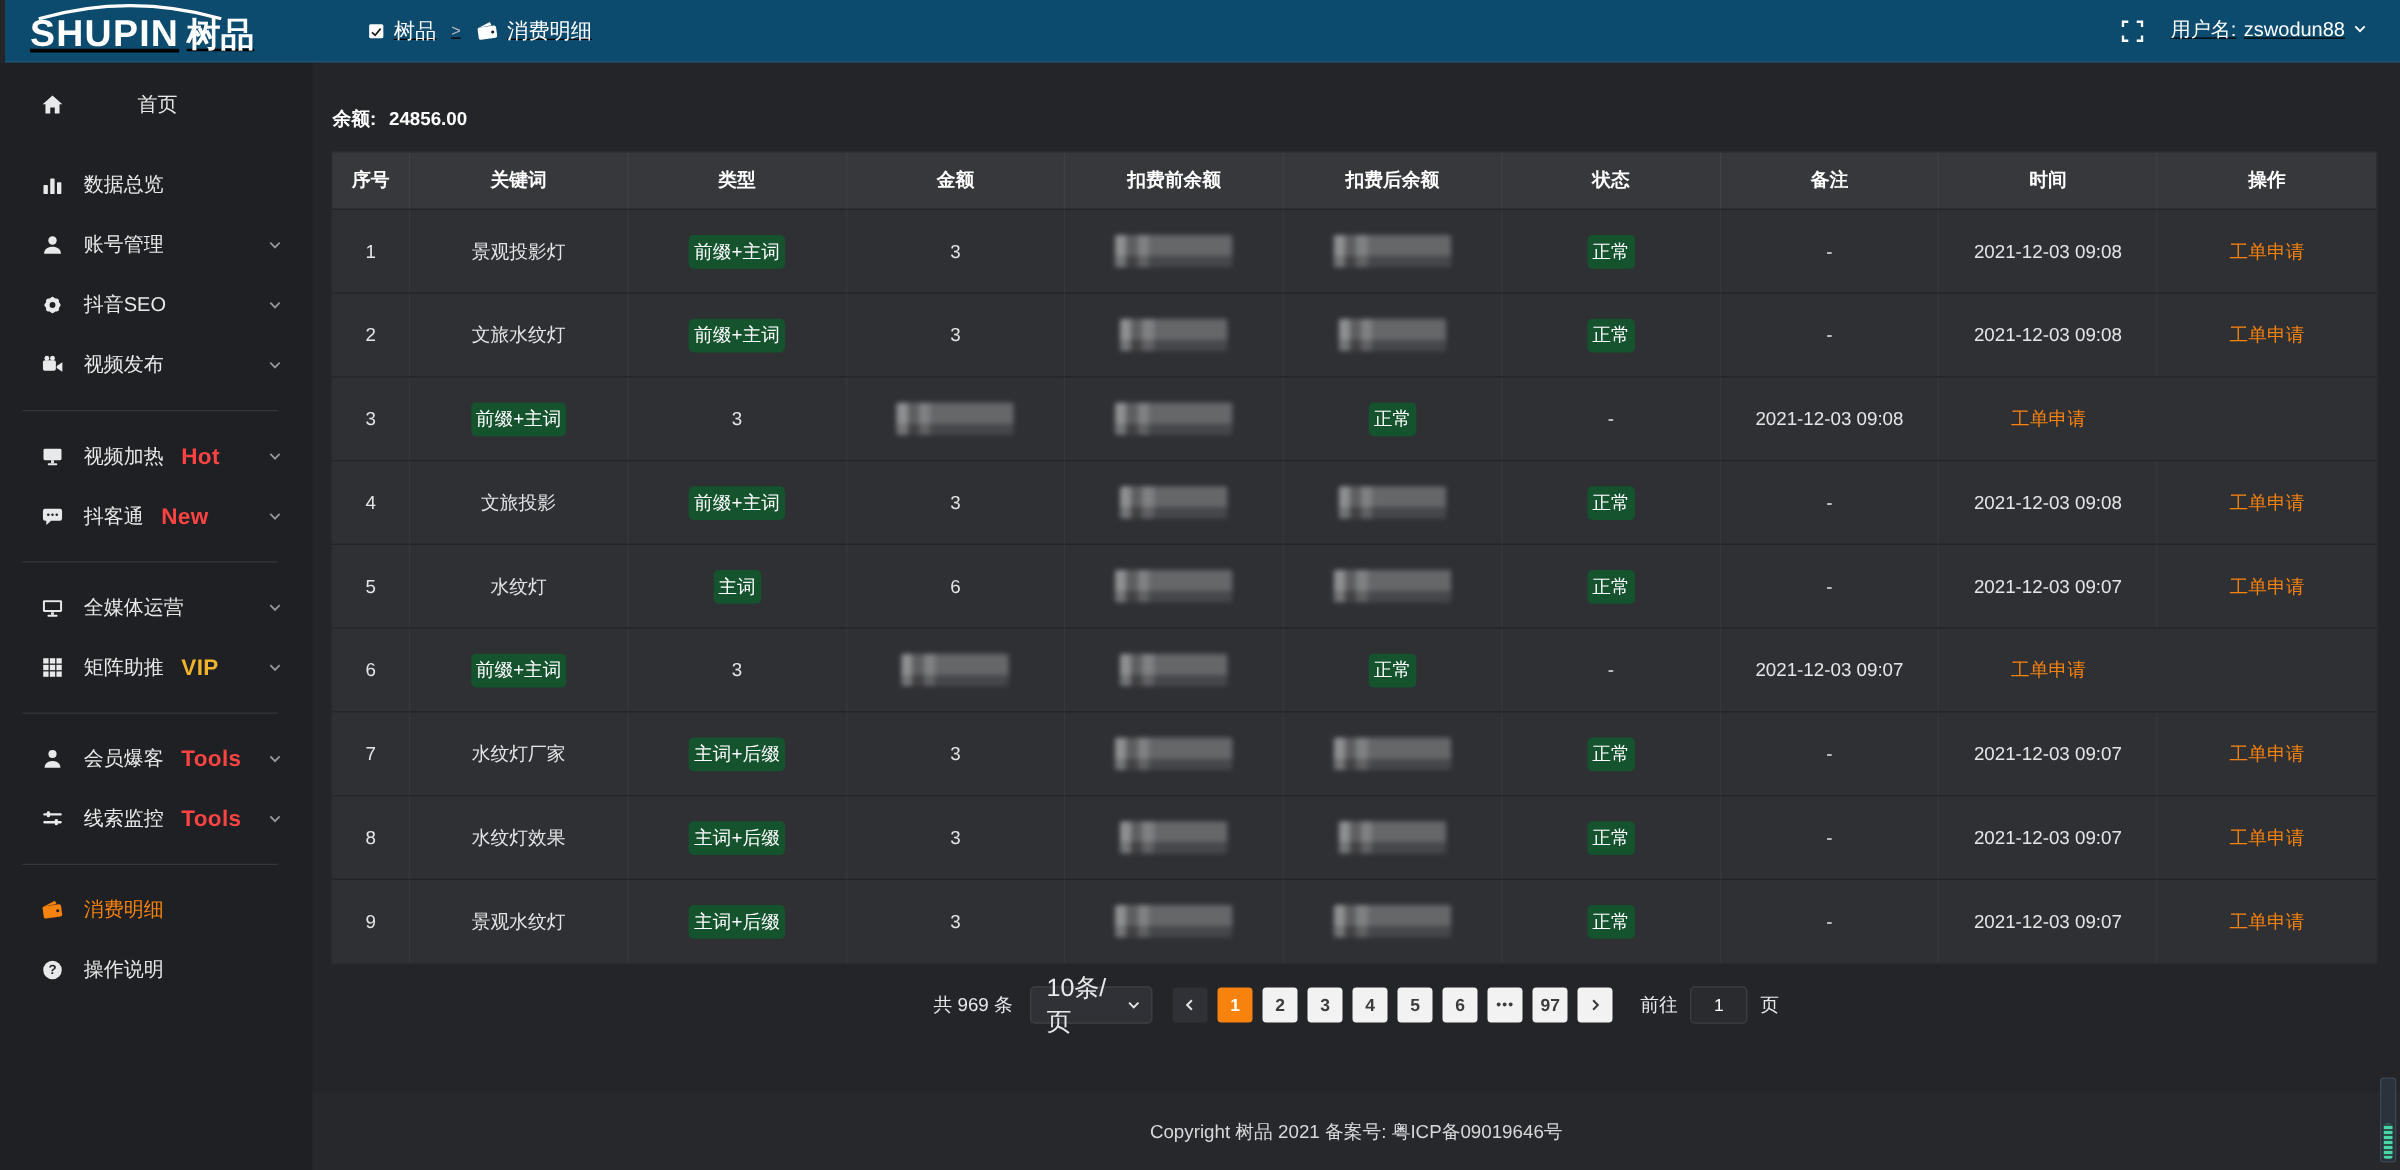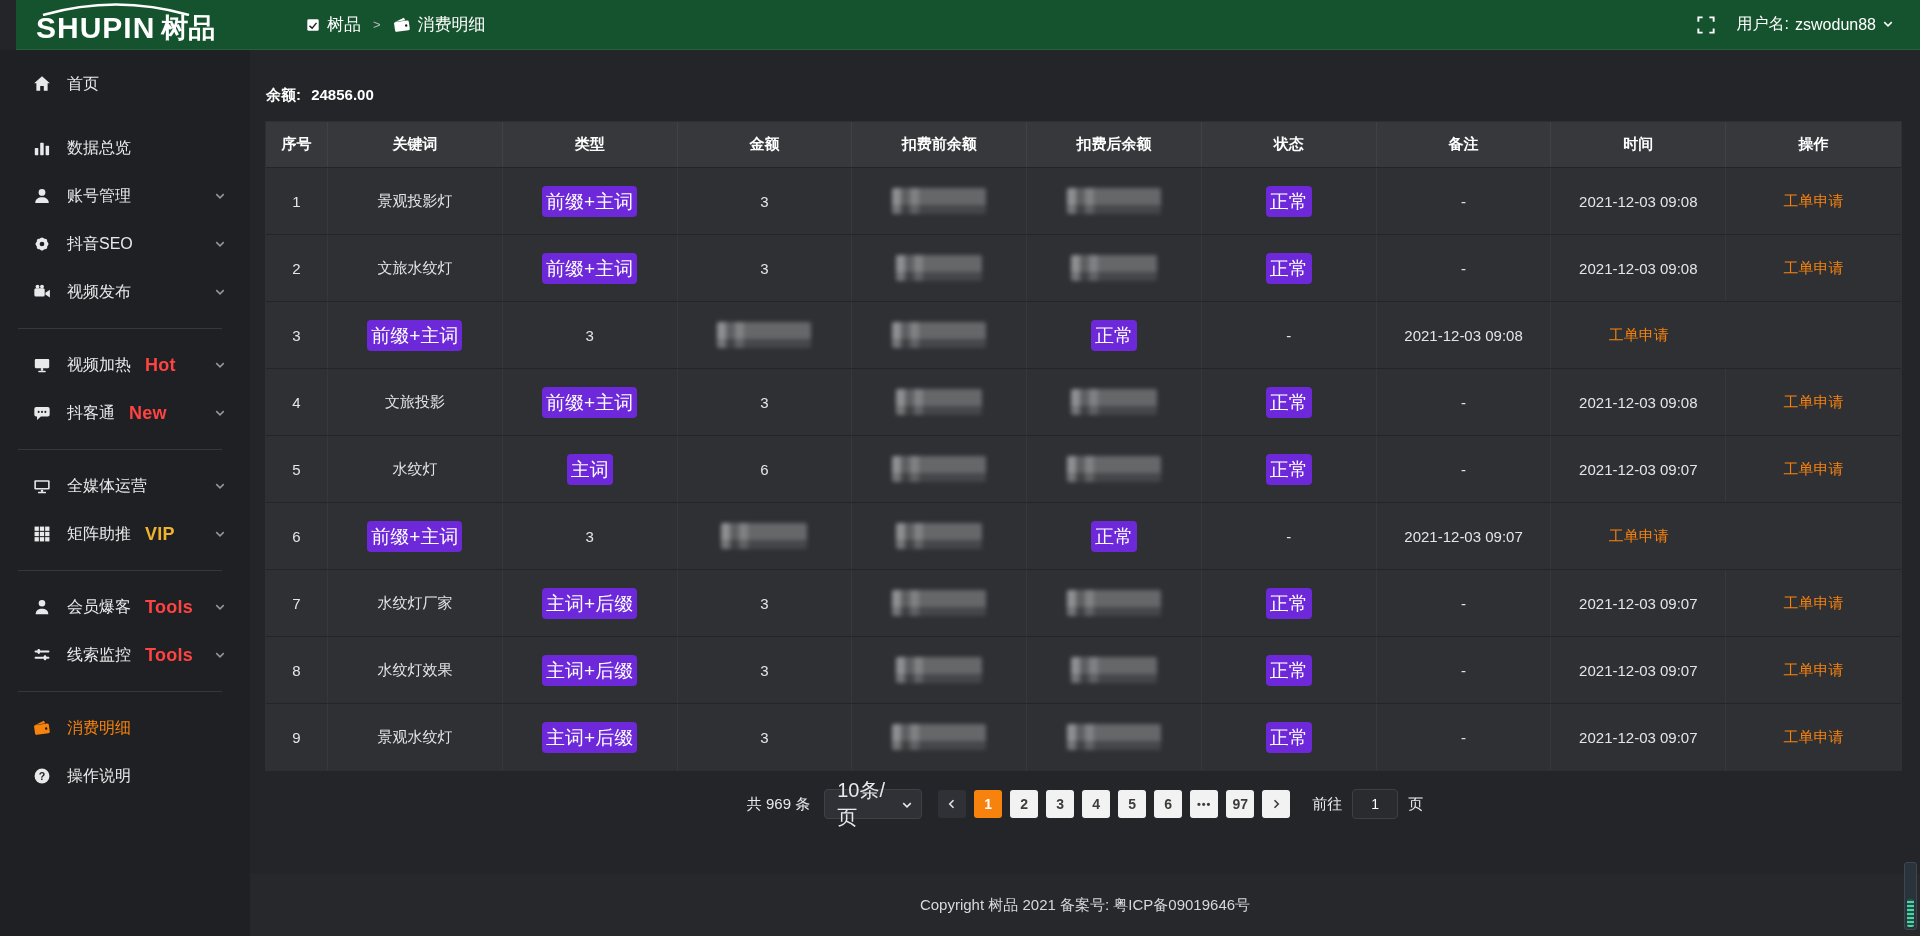--- a/index.html
+++ b/index.html
@@ -1,60 +1,60 @@
 <!DOCTYPE html>
 <html><head>
 <meta charset="utf-8">
 <style>
   * { margin:0; padding:0; box-sizing:border-box; }
   html,body { background:#242529; }
   body { font-family:"Liberation Sans","DejaVu Sans",sans-serif; }
   #app { position:relative; width:1920px; height:936px; background:#242529; overflow:hidden; }
 
   
-  .topbar { position:absolute; top:0; left:16px; right:0; height:50px; background:#14532d;
-            display:flex; align-items:center; border-bottom:1px solid rgba(255,255,255,.08); z-index:3; }
+  .topbar { position:absolute; top:0; left:4px; right:0; height:50px; background:#0c4a6e;
+            display:flex; align-items:center; border-bottom:1px solid rgba(255,255,255,.08); z-index:3;text-decoration:underline; }
   .logo { width:250px; height:100%; position:relative; display:flex; align-items:center; padding-left:20px; }
   .logo-arc { position:absolute; left:24px; top:2px; }
   .logo-en { font-size:30px; font-weight:bold; color:#fff; letter-spacing:1px; margin-top:6px; }
   .logo-cn { font-size:27px; font-weight:bold; color:#fff; margin:6px 0 0 6px; }
   .breadcrumb { display:flex; align-items:center; margin-left:40px; color:#fff; font-size:17px; }
   .crumb { display:flex; align-items:center; gap:7px; cursor:pointer; }
   .crumb .ico { display:flex; }
   .crumb-sep { color:#b9babc; font-size:13px; margin:0 12px; }
   .topbar-right { margin-left:auto; display:flex; align-items:center; padding-right:26px; color:#fff; font-size:16px; }
   .fs-btn { display:flex; margin-right:22px; cursor:pointer; }
   .user-box { display:flex; align-items:center; gap:6px; cursor:pointer; }
 
   
   .sidebar { position:absolute; top:50px; left:0; width:250px; bottom:0; background:#1f2023; padding-top:10px; }
   .side-item { position:relative; height:48px; display:flex; align-items:center;
                padding-left:32px; color:#e8e9ea; font-size:16px; cursor:pointer; }
-  .side-item:first-child { margin-bottom:16px; }
+  .side-item:first-child { margin-bottom:16px;gap:43px; }
   .side-item .ico { width:20px; height:20px; margin-right:15px; display:flex; align-items:center; justify-content:center; }
   .side-badge { font-weight:bold; font-size:18px; margin-left:14px; letter-spacing:.3px; }
   .side-chevron { position:absolute; right:24px; display:flex; color:#95969a; }
   .side-item.active { color:#f7820d; }
   .side-divider { border:none; border-top:1px solid #36373b; margin:12px 28px 12px 18px; }
 
   
   .content { position:absolute; left:250px; top:50px; right:0; bottom:0; display:flex; flex-direction:column; }
   .balance { padding:36px 0 0 16px; color:#fff; font-size:15px; font-weight:bold; }
   .balance .num { margin-left:6px; }
 
   .table { margin:16px 18px 0 15px; border:1px solid rgba(255,255,255,.05); }
   .thead, .tr { display:grid; grid-template-columns:62px repeat(9, 1fr); }
   .thead { background:#37383c; height:45px; }
   .th { display:flex; align-items:center; justify-content:center; color:#fff; font-size:15px; font-weight:bold;
         border-right:1px solid rgba(255,255,255,.05); }
   .tr { background:#2f3034; height:67px; border-top:1px solid #242529; }
   .td { display:flex; align-items:center; justify-content:center; color:#e4e5e7; font-size:15px;
         border-right:1px solid rgba(255,255,255,.045); }
   .th:last-child, .td:last-child { border-right:none; }
-  .tag { background:#6d28d9; color:#fff; font-size:19px; line-height:1; padding:6px 4px; border-radius:4px; white-space:nowrap; }
+  .tag { background:#14532d; color:#fff; font-size:15px; line-height:1; padding:6px 4px; border-radius:4px; white-space:nowrap; }
   .blur-box { width:94px; height:26px; border-radius:2px; opacity:.8; filter:blur(2.3px); background-color:#707175;
      background-image:
        linear-gradient(90deg, rgba(255,255,255,.28) 0 9px, rgba(0,0,0,.20) 9px 18px, rgba(255,255,255,.13) 18px 27px, rgba(0,0,0,.12) 27px 36px),
        linear-gradient(0deg, rgba(0,0,0,.22) 0 9px, rgba(255,255,255,.14) 9px 18px); }
   .tr:nth-child(even) .blur-box { width:86px; }
   .action-link { color:#f7820d; cursor:pointer; }
 
   
   .pagination { display:flex; align-items:center; justify-content:center; margin-top:18px; color:#e8e9eb; font-size:15px; }
   .page-size-select { display:flex; align-items:center; justify-content:space-between; width:98px; height:30px;

